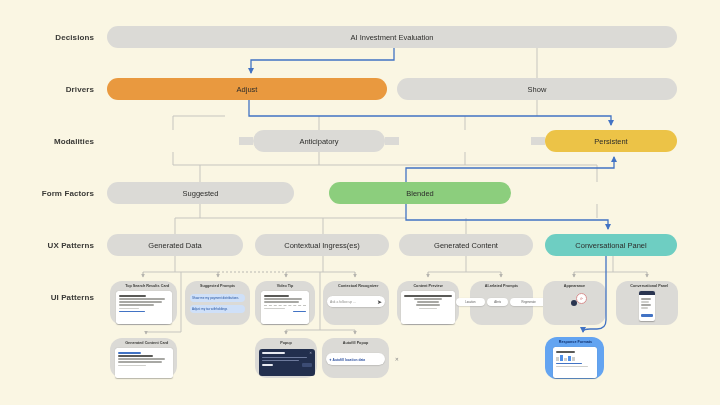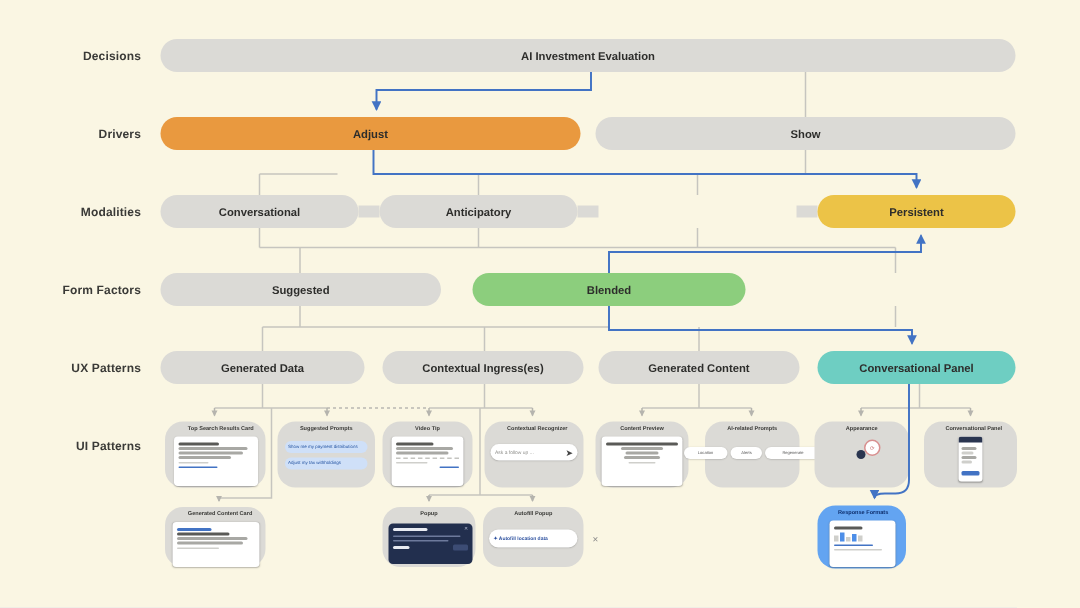--- a/index.html
+++ b/index.html
@@ -4,21 +4,21 @@
 <style>
   html,body{margin:0;padding:0;background:#e8e8e8;}
   .stage{position:relative;width:720px;height:405px;background:#FAF6E3;overflow:hidden;
          font-family:"Liberation Sans",sans-serif;}
   
   .rowlabel{position:absolute;left:4px;width:90px;text-align:right;font-size:8px;
             font-weight:bold;color:#3a3a37;letter-spacing:.1px;}
   
   .node{position:absolute;height:22px;border-radius:11px;background:#DBDAD6;
         display:flex;align-items:center;justify-content:center;
-        font-size:7.5px;font-weight:bold;color:#2d2d2b;}
+        font-size:7.5px;font-weight:normal;color:#2d2d2b;}
   .node.orange{background:#E9993F;}
   .node.yellow{background:#ECC347;}
   .node.green{background:#8CCE7D;}
   .node.teal{background:#6ECEC2;}
   .nub{position:absolute;top:137px;width:14px;height:8px;background:#DBDAD6;}
   
   .card{position:absolute;background:#DBDAD6;border-radius:12px;padding:3px 4px;box-sizing:border-box;}
   .card.blue{background:#63A4F1;}
   .ctitle{display:block;text-align:center;font-size:6px;font-weight:bold;color:#3a3a37;
           transform:scale(.62);transform-origin:center top;white-space:nowrap;height:6px;}
@@ -95,26 +95,25 @@
   <div class="rowlabel" style="top:293px">UI Patterns</div>
 
   <div class="node" style="left:107px;top:26px;width:570px">AI Investment Evaluation</div>
 
   <div class="node orange" style="left:107px;top:78px;width:280px">Adjust</div>
   <div class="node" style="left:397px;top:78px;width:280px">Show</div>
 
   <div class="nub" style="left:239px"></div>
   <div class="nub" style="left:385px"></div>
   <div class="nub" style="left:531px"></div>
-  <div class="node" style="left:107px;top:130px;width:132px">Conversational</div>
   <div class="node" style="left:253px;top:130px;width:132px">Anticipatory</div>
   <div class="node yellow" style="left:545px;top:130px;width:132px">Persistent</div>
 
   <div class="node" style="left:107px;top:182px;width:187px">Suggested</div>
-  <div class="node green" style="left:315px;top:182px;width:182px">Blended</div>
+  <div class="node green" style="left:329px;top:182px;width:182px">Blended</div>
 
   <div class="node" style="left:107px;top:234px;width:136px">Generated Data</div>
   <div class="node" style="left:255px;top:234px;width:134px">Contextual Ingress(es)</div>
   <div class="node" style="left:399px;top:234px;width:134px">Generated Content</div>
   <div class="node teal" style="left:545px;top:234px;width:132px">Conversational Panel</div>
 
   <div class="card" style="left:110px;top:281px;width:67px;height:44px">
     <span class="ctitle">Top Search Results Card</span>
     <div class="mini" style="width:50px;height:28px">
       <div class="ln dk" style="width:55%"></div>

